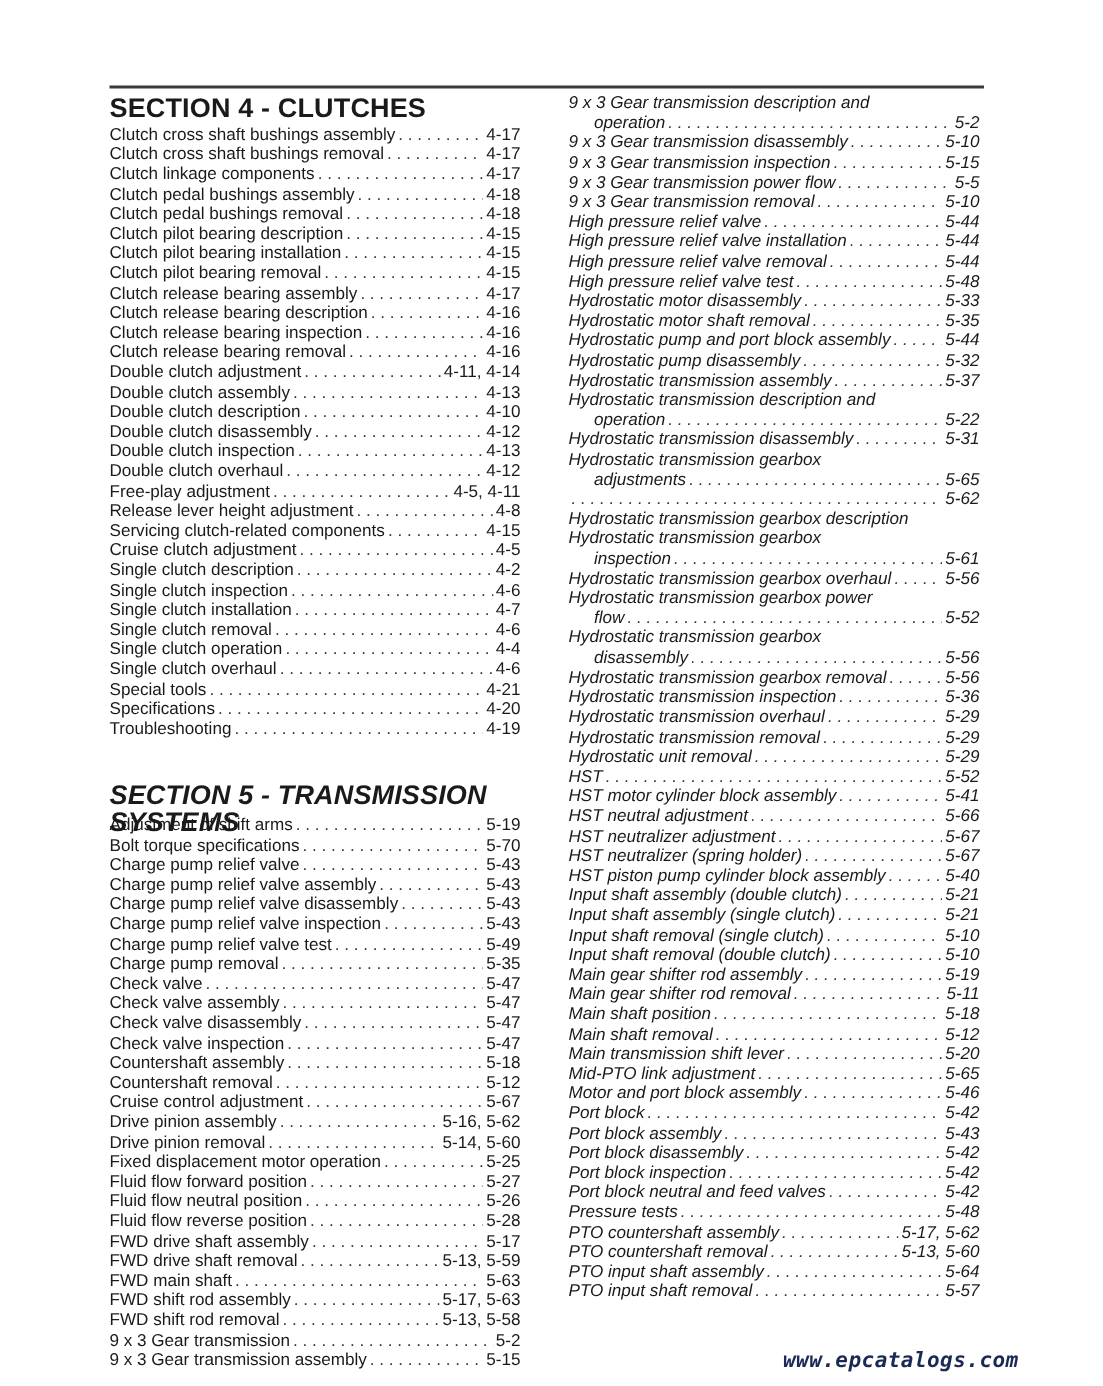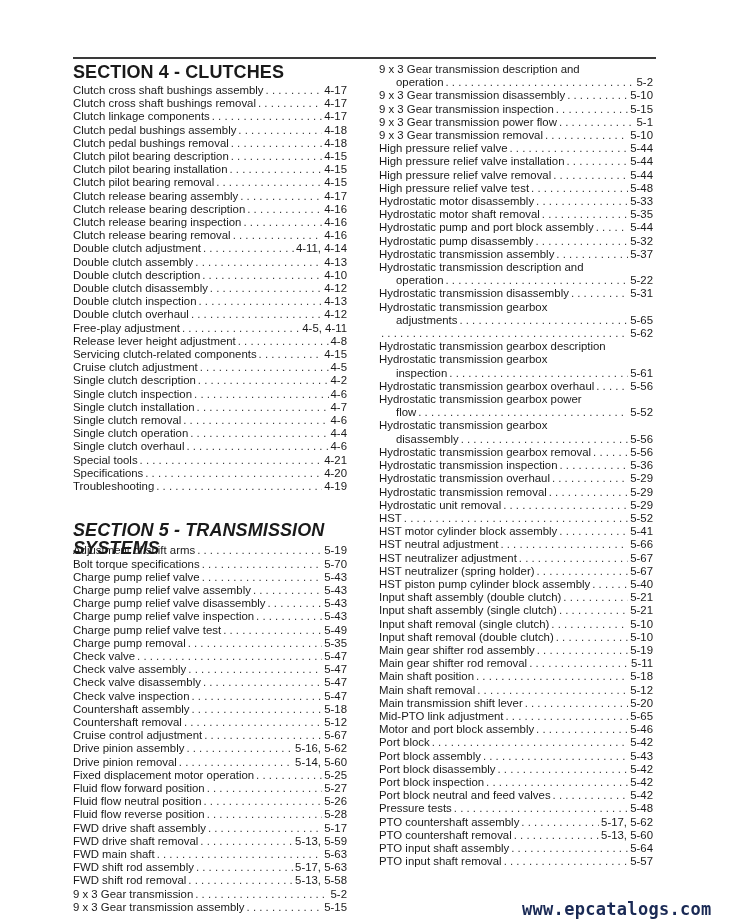--- a/index.html
+++ b/index.html
@@ -1,33 +1,33 @@
 <!DOCTYPE html>
 <html><head>
 <meta charset="utf-8">
 <style>
   html, body { margin: 0; padding: 0; background: #ffffff; }
   body { width: 735px; height: 924px; position: relative; overflow: hidden;
          font-family: "Liberation Sans", sans-serif; color: #1a1a1a; }
   .rule { position: absolute; left: 73px; top: 57px; width: 583px; height: 2px; background: #3a3a3a; }
   .col { position: absolute; top: 63px; width: 274px; }
   .col.left { left: 73px; }
-  .col.right { left: 379px; }
+  .col.right { left: 379px; font-style: italic; }
   .section-title { font-weight: bold; font-size: 18px; letter-spacing: 0.1px; margin: 0; line-height: 18px; height: 18px; padding-top: 0; }
   .col.left .section-title.first { margin-top: 0px; margin-bottom: 3px; }
   .col.left .section-title.second { margin-top: 28px; margin-bottom: 5px; font-style: italic; }
   .entry { font-size: 11.4px; line-height: 13.2px; display: flex; white-space: nowrap; }
   .entry .txt { flex: 0 0 auto; }
   .entry .dots { flex: 1 1 auto; overflow: hidden; margin: 0 2px; letter-spacing: 2.6px; color: #333; }
   .entry .dots::before { content: ". . . . . . . . . . . . . . . . . . . . . . . . . . . . . . . . . . . . . . . . . . . . . . . . . . . . . . . . . . . . . ."; letter-spacing: 0; }
   .entry .pg { flex: 0 0 auto; text-align: right; }
   .entry.cont .txt { padding-left: 17px; }
   .entry.head .txt { }
   .footer { position: absolute; left: 522px; top: 899px; font-family: "DejaVu Sans Mono", monospace;
-            font-weight: bold; font-size: 17px; color: #1a2a55; letter-spacing: 0.3px; }
+            font-weight: bold; font-size: 14px; color: #1a2a55; letter-spacing: 0.3px; font-style: italic; }
 </style>
 </head>
 <body>
 
 <div class="rule"></div>
 
 <div class="col left">
   <h2 class="section-title first">SECTION 4 - CLUTCHES</h2>
   <div id="s4-list">
       <div class="entry">
@@ -347,21 +347,21 @@
         <span class="pg">5-10</span>
       </div>
       <div class="entry">
         <span class="txt">9 x 3 Gear transmission inspection</span>
         <span class="dots"></span>
         <span class="pg">5-15</span>
       </div>
       <div class="entry">
         <span class="txt">9 x 3 Gear transmission power flow</span>
         <span class="dots"></span>
-        <span class="pg">5-1</span>
+        <span class="pg">5-5</span>
       </div>
       <div class="entry">
         <span class="txt">9 x 3 Gear transmission removal</span>
         <span class="dots"></span>
         <span class="pg">5-10</span>
       </div>
       <div class="entry">
         <span class="txt">High pressure relief valve</span>
         <span class="dots"></span>
         <span class="pg">5-44</span>

